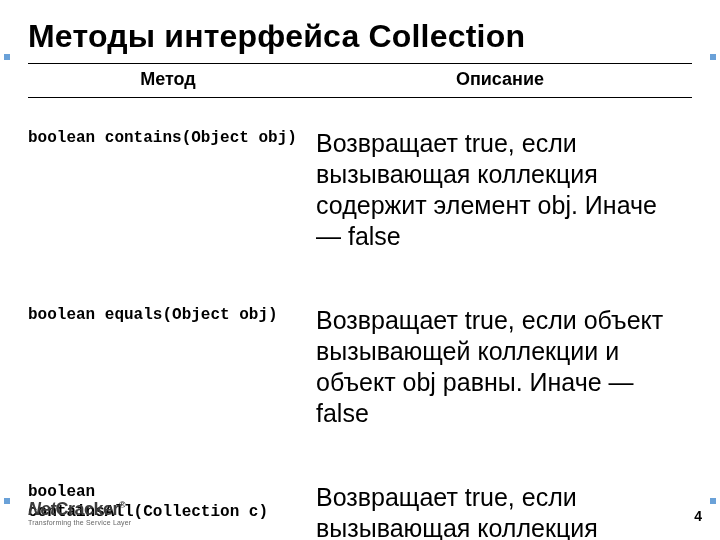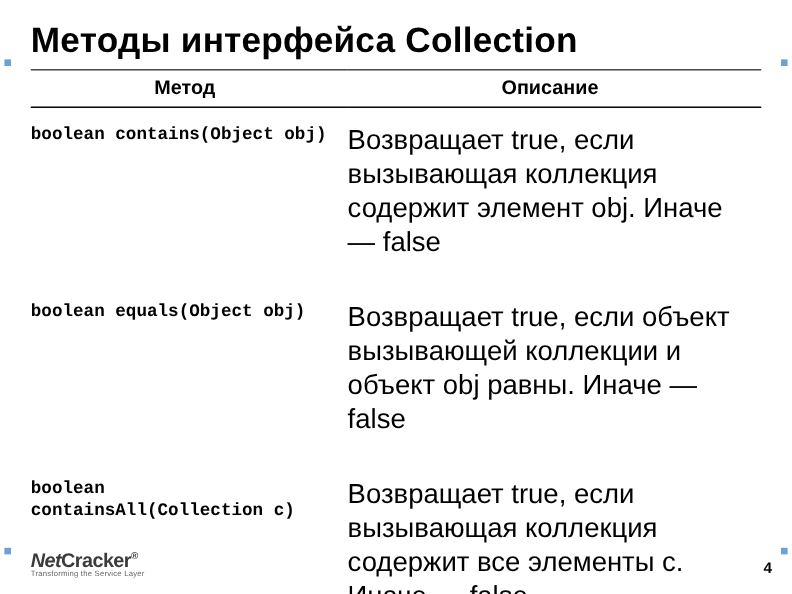--- a/index.html
+++ b/index.html
@@ -35,21 +35,21 @@
   table.methods th {
     text-align: center;
     font-weight: 700;
     font-size: 18px;
     padding: 4px 8px 6px 0;
     border-top: 1.5px solid #000;
     border-bottom: 1px solid #000;
   }
   table.methods td {
     vertical-align: top;
-    padding: 14px 8px 22px 0;
+    padding: 30px 8px 22px 0;
   }
   td.method {
     font-family: "Courier New", Courier, monospace;
     font-weight: 700;
     font-size: 16px;
     width: 280px;
     white-space: pre-line;
   }
   td.descr {
     font-size: 25px;

